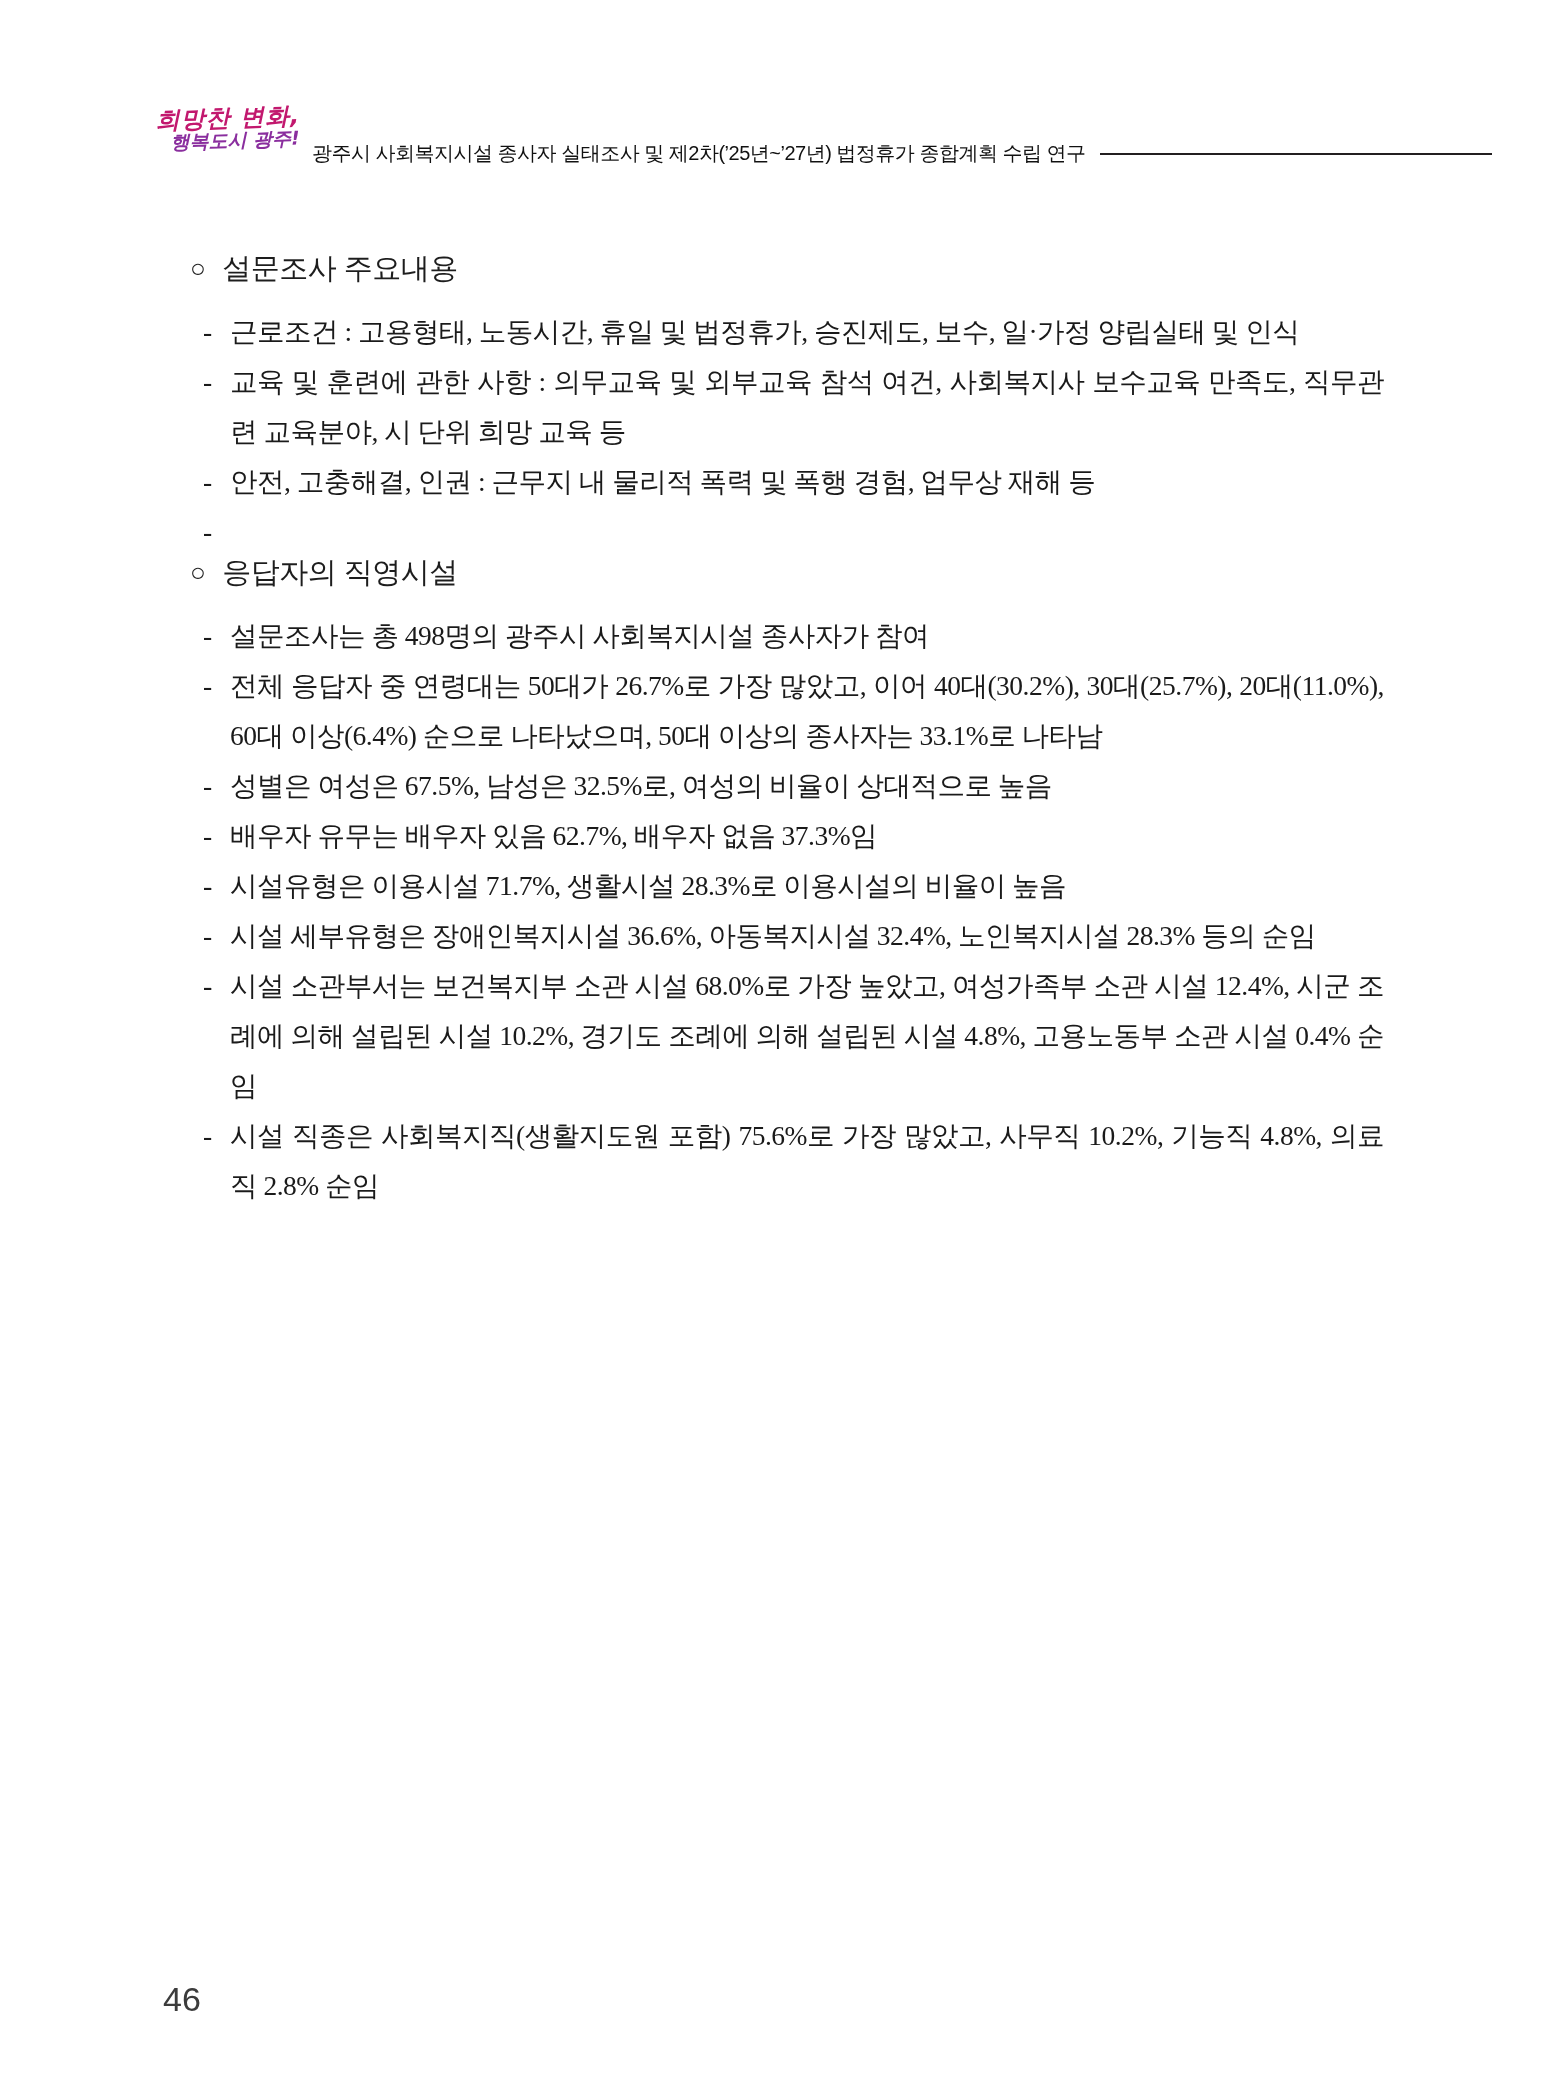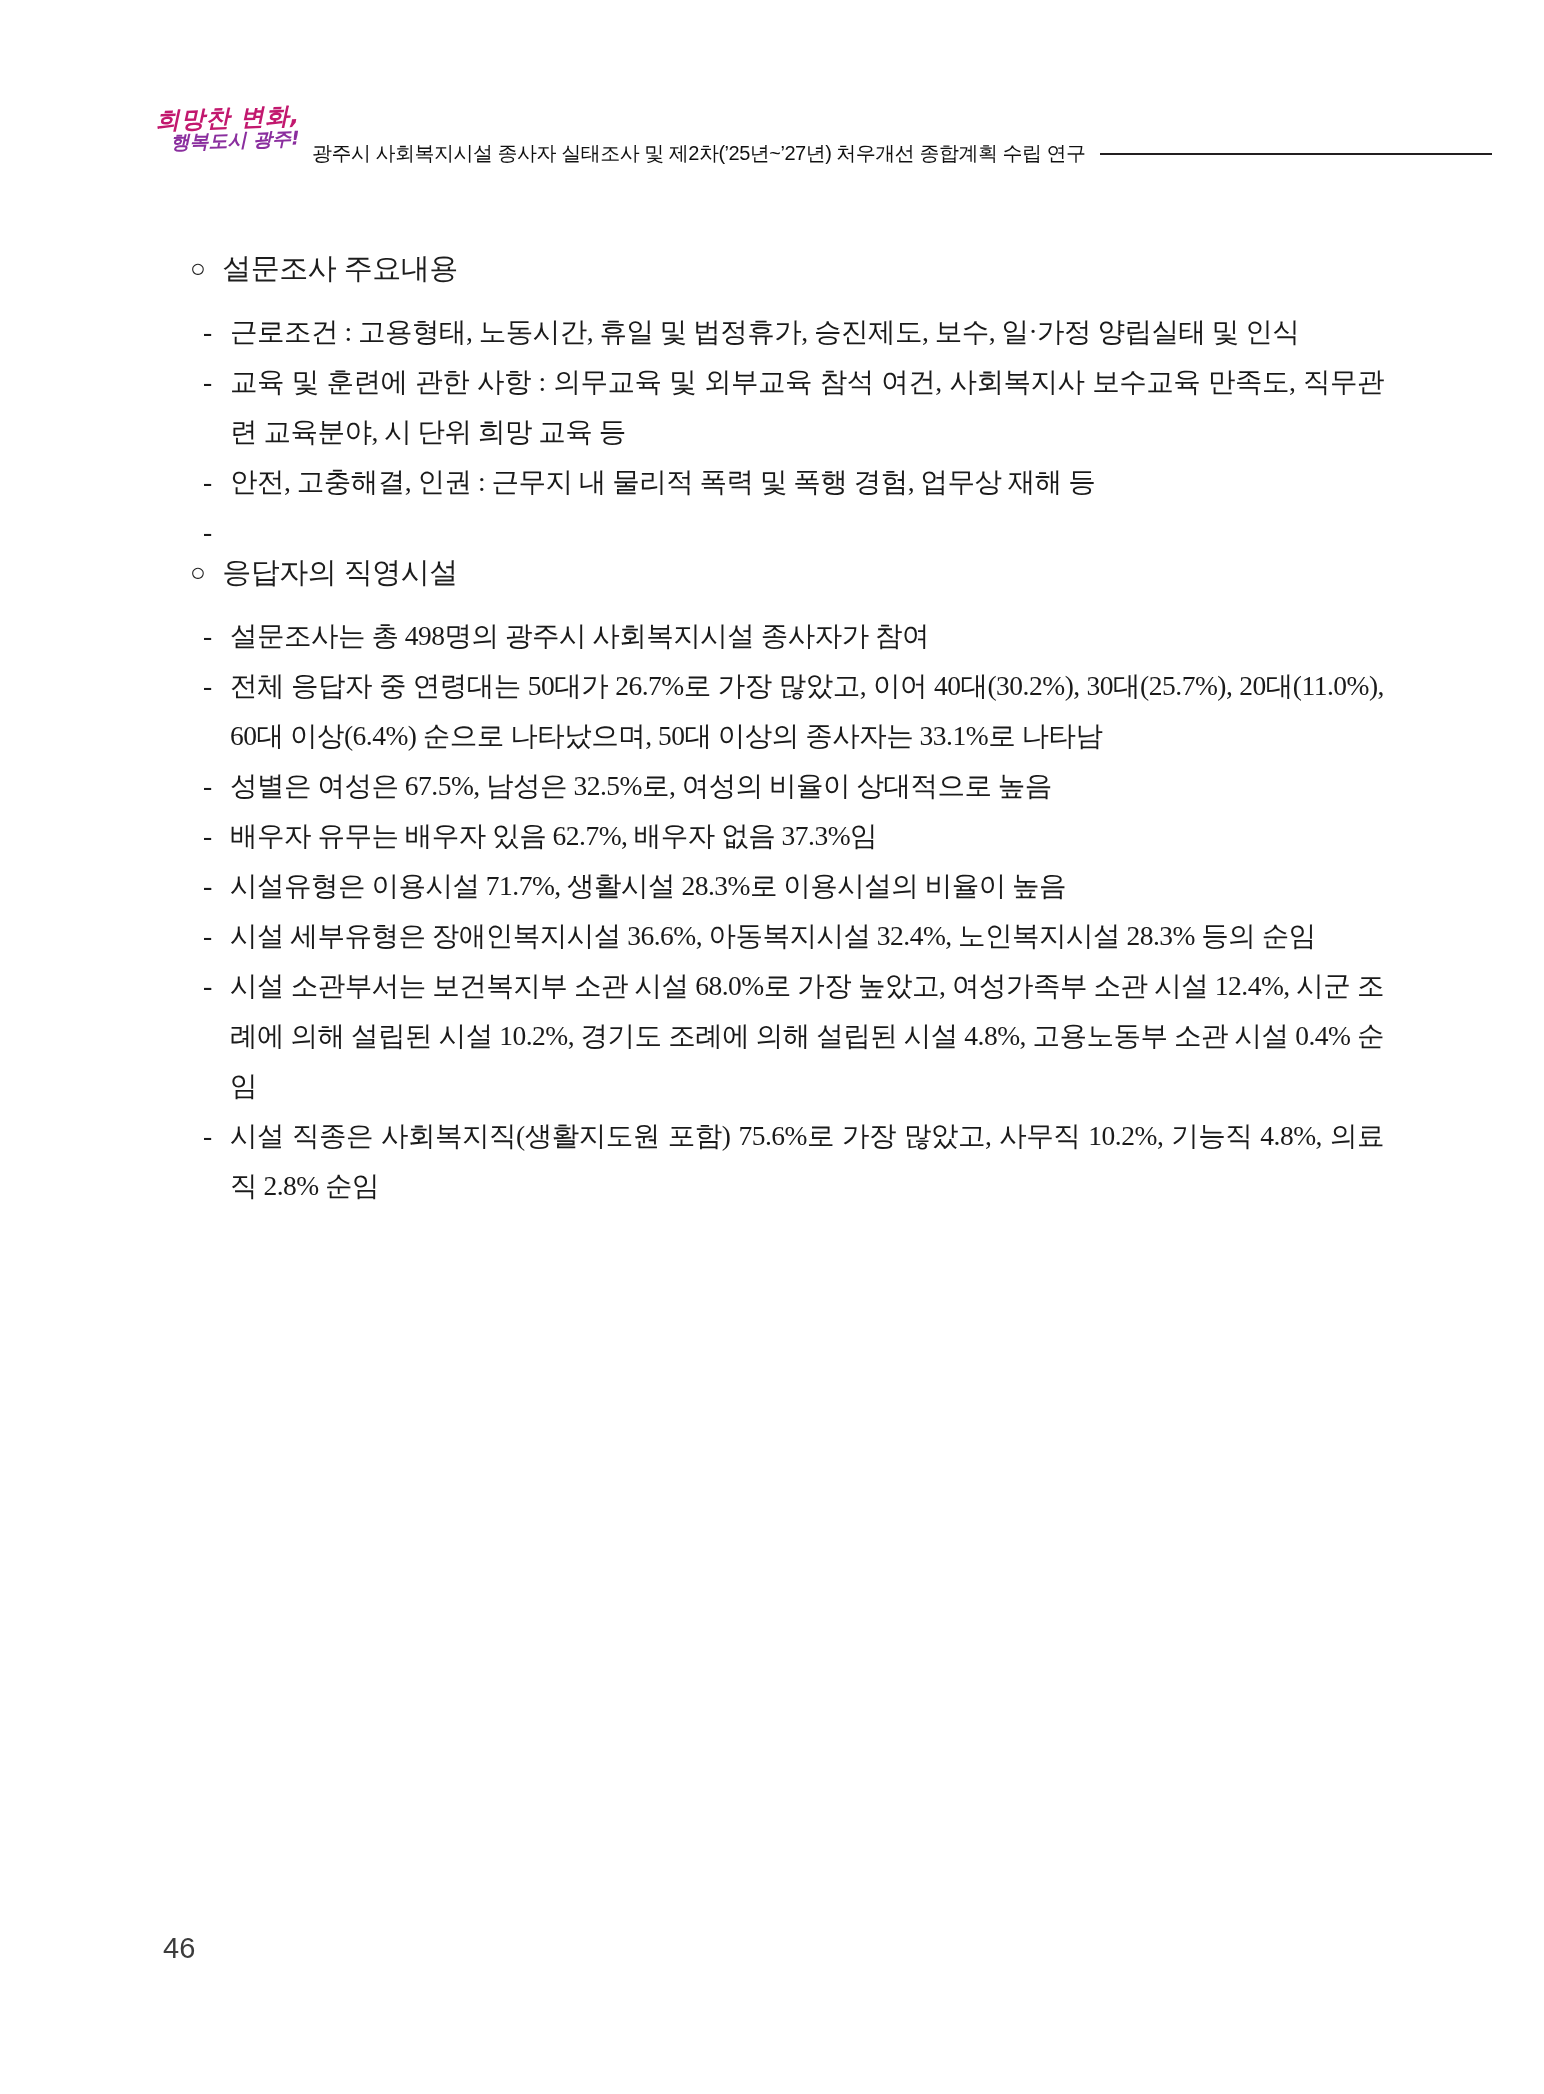--- a/index.html
+++ b/index.html
@@ -103,38 +103,38 @@
   }
   .dash {
     position: absolute;
     left: 13px;
     top: 0;
   }
 
   .page-number {
     position: absolute;
     left: 163px;
-    top: 1932px;
+    top: 1980px;
     font-family: "Liberation Sans", "DejaVu Sans", sans-serif;
-    font-size: 29px;
+    font-size: 34px;
     color: #3c3c3c;
   }
 </style>
 </head>
 <body>
 
 <div class="page">
 
   <div class="logo">
     <div class="logo-line1">희망찬 변화,</div>
     <div class="logo-line2">행복도시 광주!</div>
   </div>
 
   <div class="header-row">
-    <span class="header-title">광주시 사회복지시설 종사자 실태조사 및 제2차(’25년~’27년) 처우개선 종합계획 수립 연구</span>
+    <span class="header-title">광주시 사회복지시설 종사자 실태조사 및 제2차(’25년~’27년) 법정휴가 종합계획 수립 연구</span>
     <span class="header-rule"></span>
   </div>
 
   <main class="content" id="sections">
       <section class="section">
         <h2 class="section-heading">
           <span class="section-marker">○</span>
           <span>설문조사 주요내용</span>
         </h2>
         <ul class="section-items">

